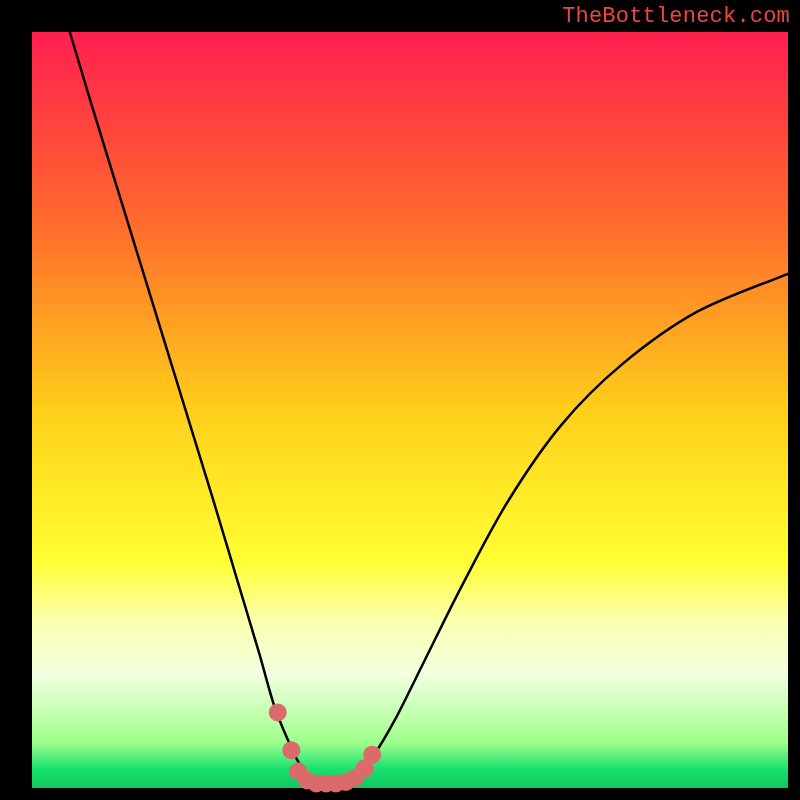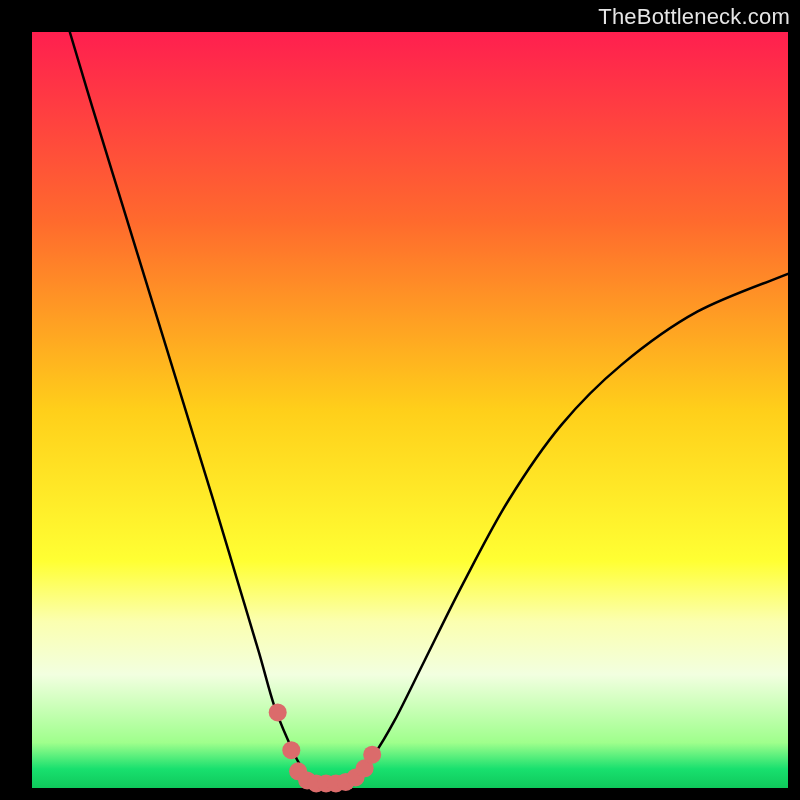--- a/index.html
+++ b/index.html
@@ -16,25 +16,26 @@
     top: 0;
     left: 0;
     width: 800px;
     height: 800px;
     background: #000;
   }
   .watermark {
     position: absolute;
     top: 4px;
     right: 10px;
-    color: #e5e5e5;
+    color: #ef4444;
     font-size: 22px;
     font-weight: 500;
     letter-spacing: 0.2px;
     z-index: 10;
+    font-family: Liberation Mono, monospace;
   }
   svg {
     position: absolute;
     top: 0;
     left: 0;
   }
 </style>
 </head>
 <body>
 <div class="frame">

